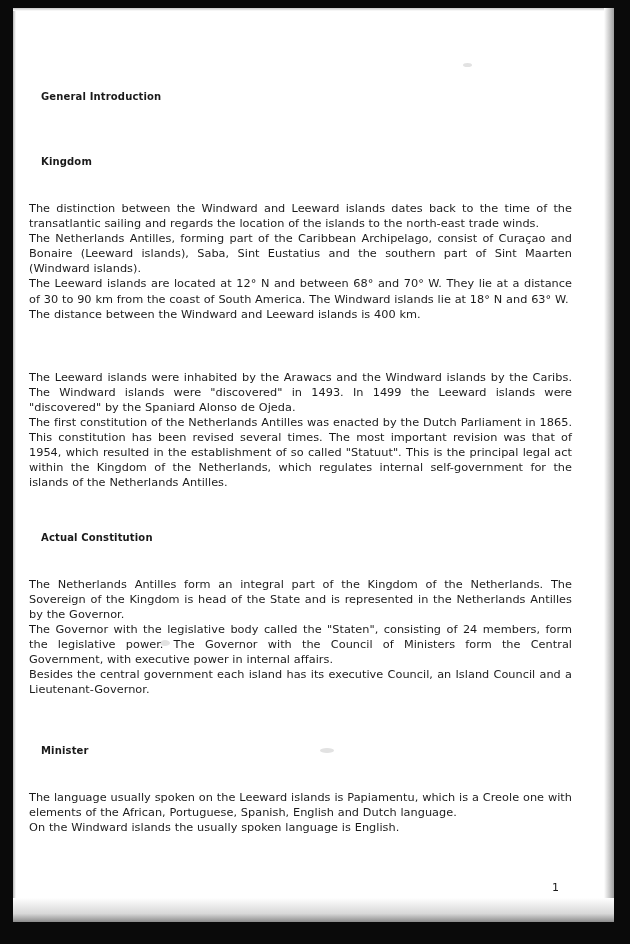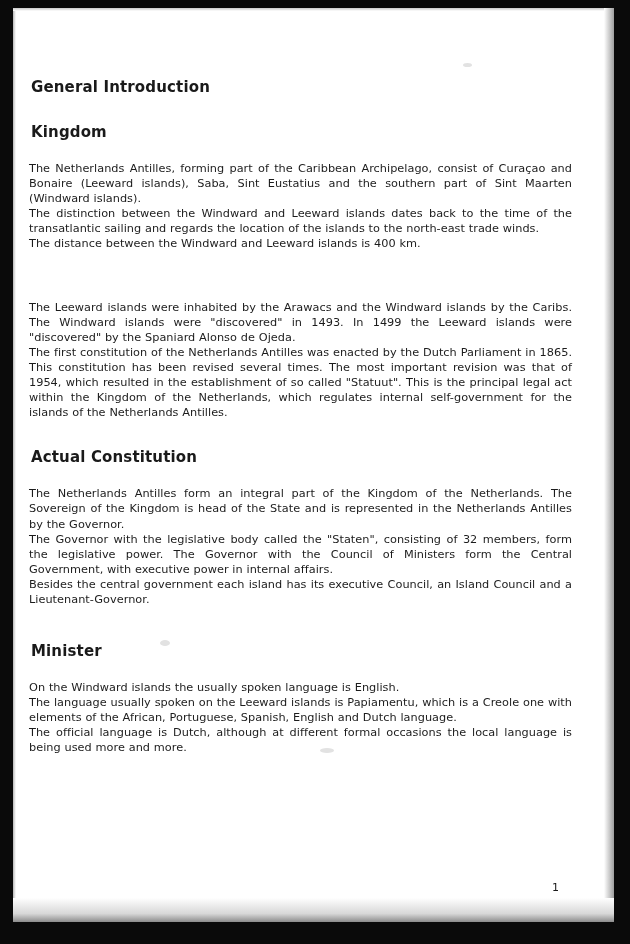--- a/index.html
+++ b/index.html
@@ -62,25 +62,25 @@
   
   #content {
     position: absolute;
     left: 29px;
     top: 8px;
     width: 543px;
     color: #141414;
   }
 
   .heading {
-    font-size: 15px;
+    font-size: 10px;
     font-weight: bold;
     letter-spacing: 0.15px;
     color: #1a1a1a;
-    margin: 2px;
+    margin: 12px;
     line-height: 14px;
   }
 
   .para {
     font-size: 11.3px;
     line-height: 15.1px;
     margin: 0;
     text-align: justify;
     color: #1c1c1c;
     letter-spacing: 0.02px;
@@ -129,45 +129,45 @@
 
   <div class="spacer-xl" style="height:70px;"></div>
   <div class="block">
     <h2 class="heading">General Introduction</h2>
   </div>
 
   <div class="spacer-lg" style="height:27px;"></div>
   <div class="block">
     <h2 class="heading">Kingdom</h2>
     <div class="spacer-md" style="height:20px;"></div>
+    <p class="para">The distinction between the Windward and Leeward islands dates back to the time of the transatlantic sailing and regards the location of the islands to the north-east trade winds.</p>
     <p class="para">The Netherlands Antilles, forming part of the Caribbean Archipelago, consist of Curaçao and Bonaire (Leeward islands), Saba, Sint Eustatius and the southern part of Sint Maarten (Windward islands).</p>
-    <p class="para">The distinction between the Windward and Leeward islands dates back to the time of the transatlantic sailing and regards the location of the islands to the north-east trade winds.</p>
+    <p class="para">The Leeward islands are located at 12° N and between 68° and 70° W. They lie at a distance of 30 to 90 km from the coast of South America. The Windward islands lie at 18° N and 63° W.</p>
     <p class="para">The distance between the Windward and Leeward islands is 400 km.</p>
   </div>
 
   <div class="spacer-lg" style="height:28px;"></div>
   <div class="block">
     <div class="spacer-md" style="height:20px;"></div>
     <p class="para">The Leeward islands were inhabited by the Arawacs and the Windward islands by the Caribs. The Windward islands were "discovered" in 1493. In 1499 the Leeward islands were "discovered" by the Spaniard Alonso de Ojeda.</p>
     <p class="para">The first constitution of the Netherlands Antilles was enacted by the Dutch Parliament in 1865. This constitution has been revised several times. The most important revision was that of 1954, which resulted in the establishment of so called "Statuut". This is the principal legal act within the Kingdom of the Netherlands, which regulates internal self-government for the islands of the Netherlands Antilles.</p>
   </div>
 
   <div class="spacer-lg" style="height:28px;"></div>
   <div class="block">
     <h2 class="heading">Actual Constitution</h2>
     <div class="spacer-md" style="height:20px;"></div>
     <p class="para">The Netherlands Antilles form an integral part of the Kingdom of the Netherlands. The Sovereign of the Kingdom is head of the State and is represented in the Netherlands Antilles by the Governor.</p>
-    <p class="para">The Governor with the legislative body called the "Staten", consisting of 32 members, form the legislative power. The Governor with the Council of Ministers form the Central Government, with executive power in internal affairs.</p>
+    <p class="para">The Governor with the legislative body called the "Staten", consisting of 24 members, form the legislative power. The Governor with the Council of Ministers form the Central Government, with executive power in internal affairs.</p>
     <p class="para">Besides the central government each island has its executive Council, an Island Council and a Lieutenant-Governor.</p>
   </div>
 
   <div class="spacer-xl" style="height:35px;"></div>
   <div class="block">
     <h2 class="heading">Minister</h2>
     <div class="spacer-md" style="height:20px;"></div>
+    <p class="para">The language usually spoken on the Leeward islands is Papiamentu, which is a Creole one  with elements of the African, Portuguese, Spanish, English and Dutch language.</p>
     <p class="para">On the Windward islands the usually spoken language is English.</p>
-    <p class="para">The language usually spoken on the Leeward islands is Papiamentu, which is a Creole one  with elements of the African, Portuguese, Spanish, English and Dutch language.</p>
-    <p class="para">The official language is Dutch, although at different formal occasions the local language is  being used more and more.</p>
   </div>
 
 </div>
 
 <div id="page-number">1</div>
 
 </body></html>

